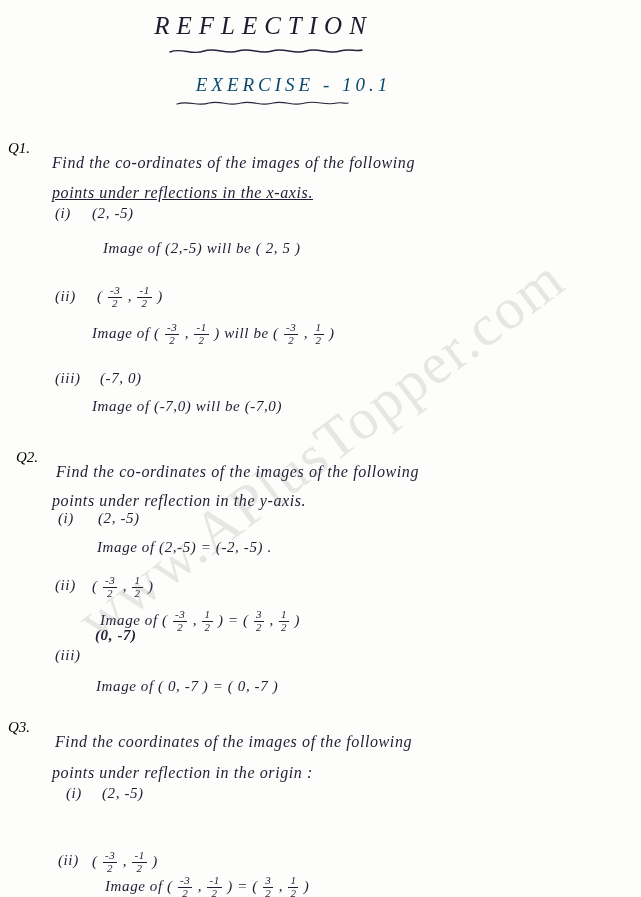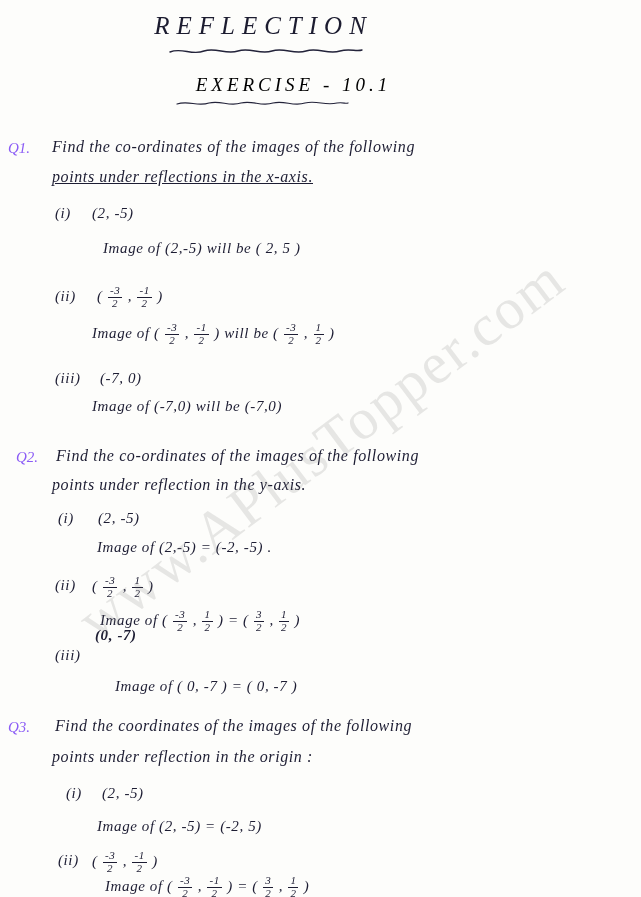--- a/index.html
+++ b/index.html
@@ -60,44 +60,45 @@
   }
   .exercise {
     position: absolute;
     top: 74px;
     left: 0;
     width: 587px;
     text-align: center;
     font-size: 19px;
     letter-spacing: 4px;
     font-family: "Liberation Serif", serif;
-    color: #000000;
+    color: #0c4a6e;
   }
   .exercise-underline {
     position: absolute;
     top: 99px;
     left: 175px;
     width: 175px;
     height: 8px;
   }
   .qlabel {
     position: absolute;
     font-size: 15px;
     font-style: italic;
     font-family: "Liberation Serif", serif;
-    color: #8b5cf6;
+    color: #000000;
   }
   .line {
     position: absolute;
     font-size: 16px;
     font-style: italic;
     font-family: "Liberation Serif", serif;
     color: #1d1d33;
     white-space: nowrap;
     letter-spacing: 0.6px;
+    margin-top: 16px;
   }
   .sub {
     position: absolute;
     font-size: 15px;
     font-style: italic;
     font-family: "Liberation Serif", serif;
     color: #1d1d33;
     white-space: nowrap;
     letter-spacing: 0.6px;
   }
@@ -236,29 +237,28 @@
     <span>,</span>
     <span class="frac">
       <span class="num">1</span>
       <span class="den">2</span>
     </span>
     <span>)</span>
   </div>
 
   <div class="sub" style="left:55px; top:647px;">(iii)</div>
   <div class="sub" style="left:95px; top:627px;font-weight:bold;">(0, -7)</div>
-  <div class="sub" style="left:115px; top:678px;text-align:center;">Image of ( 0, -7 )   =  ( 0, -7 )</div>
+  <div class="sub" style="left:96px; top:678px;text-align:center;">Image of ( 0, -7 )   =  ( 0, -7 )</div>
 
   <div class="qlabel" style="left:8px; top:719px;">Q3.</div>
   <div class="line" style="left:52px; top:748px;">points under reflection in the   origin :</div>
   <div class="line" style="left:55px; top:717px;">Find the coordinates of the images of the following</div>
 
   <div class="sub" style="left:66px; top:785px;">(i)</div>
   <div class="sub" style="left:102px; top:785px;">(2, -5)</div>
-  <div class="sub" style="left:97px; top:818px;">Image  of  (2, -5)  =  (-2, 5)</div>
 
   <div class="sub" style="left:58px; top:852px;">(ii)</div>
   <div class="sub" style="left:92px; top:851px;">
     <span>(</span>
     <span class="frac">
       <span class="num">-3</span>
       <span class="den">2</span>
     </span>
     <span>,</span>
     <span class="frac">

